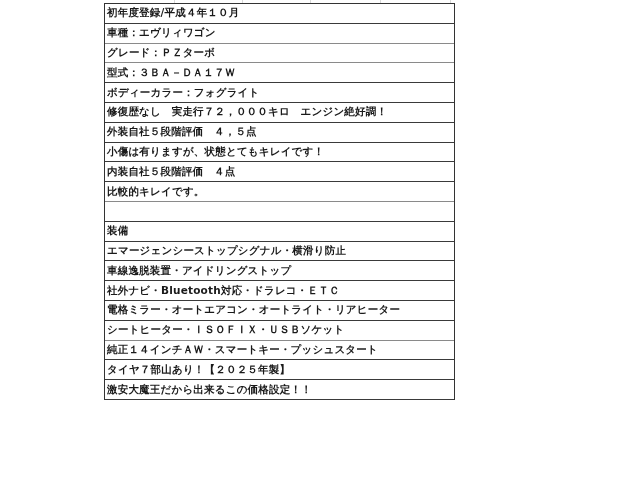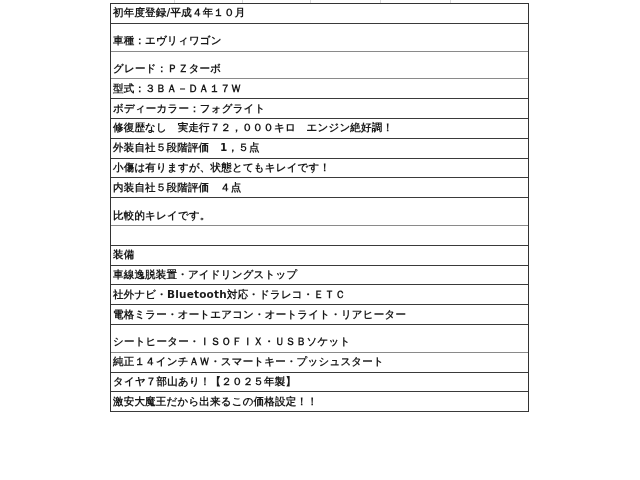--- a/index.html
+++ b/index.html
@@ -16,23 +16,23 @@
     }
     .gridline-v {
       position: absolute;
       top: 0;
       width: 1px;
       height: 3px;
       background: #d8d8d8;
     }
     .sheet {
       position: absolute;
-      left: 110px;
+      left: 104px;
       top: 3px;
-      width: 419px;
+      width: 351px;
       border-top: 1.5px solid #333333;
       border-left: 1.5px solid #333333;
       border-right: 1.5px solid #333333;
       box-sizing: border-box;
     }
     .row {
       height: 19.8px;
       box-sizing: border-box;
       border-bottom: 1.5px solid #3a3a3a;
       display: flex;
@@ -40,45 +40,45 @@
       padding-left: 2px;
       font-size: 10.5px;
       font-weight: bold;
       color: #1a1a1a;
       white-space: nowrap;
       overflow: hidden;
       letter-spacing: 0.2px;
     }
     .row.light {
       border-bottom-color: #8a8a8a;
-      margin-top: 8px;
     }
   </style>
 </head>
 <body>
 
 <div class="gridline-v" style="left:174px"></div>
 <div class="gridline-v" style="left:242px"></div>
 <div class="gridline-v" style="left:310px"></div>
 <div class="gridline-v" style="left:380px"></div>
 <div class="gridline-v" style="left:450px"></div>
 
 <div class="sheet">
   <div class="row">初年度登録/平成４年１０月</div>
   <div class="row light">車種：エヴリィワゴン</div>
   <div class="row light">グレード：ＰＺターボ</div>
   <div class="row">型式：３ＢＡ－ＤＡ１７Ｗ</div>
   <div class="row">ボディーカラー：フォグライト</div>
   <div class="row">修復歴なし　実走行７２，０００キロ　エンジン絶好調！</div>
-  <div class="row">外装自社５段階評価　1，５点</div>
+  <div class="row">外装自社５段階評価　４，５点</div>
   <div class="row">小傷は有りますが、状態とてもキレイです！</div>
   <div class="row">内装自社５段階評価　４点</div>
   <div class="row light">比較的キレイです。</div>
   <div class="row"></div>
   <div class="row">装備</div>
+  <div class="row">エマージェンシーストップシグナル・横滑り防止</div>
   <div class="row">車線逸脱装置・アイドリングストップ</div>
   <div class="row">社外ナビ・Bluetooth対応・ドラレコ・ＥＴＣ</div>
   <div class="row">電格ミラー・オートエアコン・オートライト・リアヒーター</div>
   <div class="row light">シートヒーター・ＩＳＯＦＩＸ・ＵＳＢソケット</div>
   <div class="row">純正１４インチＡＷ・スマートキー・プッシュスタート</div>
   <div class="row">タイヤ７部山あり！【２０２５年製】</div>
   <div class="row">激安大魔王だから出来るこの価格設定！！</div>
 </div>
 
 </body></html>

